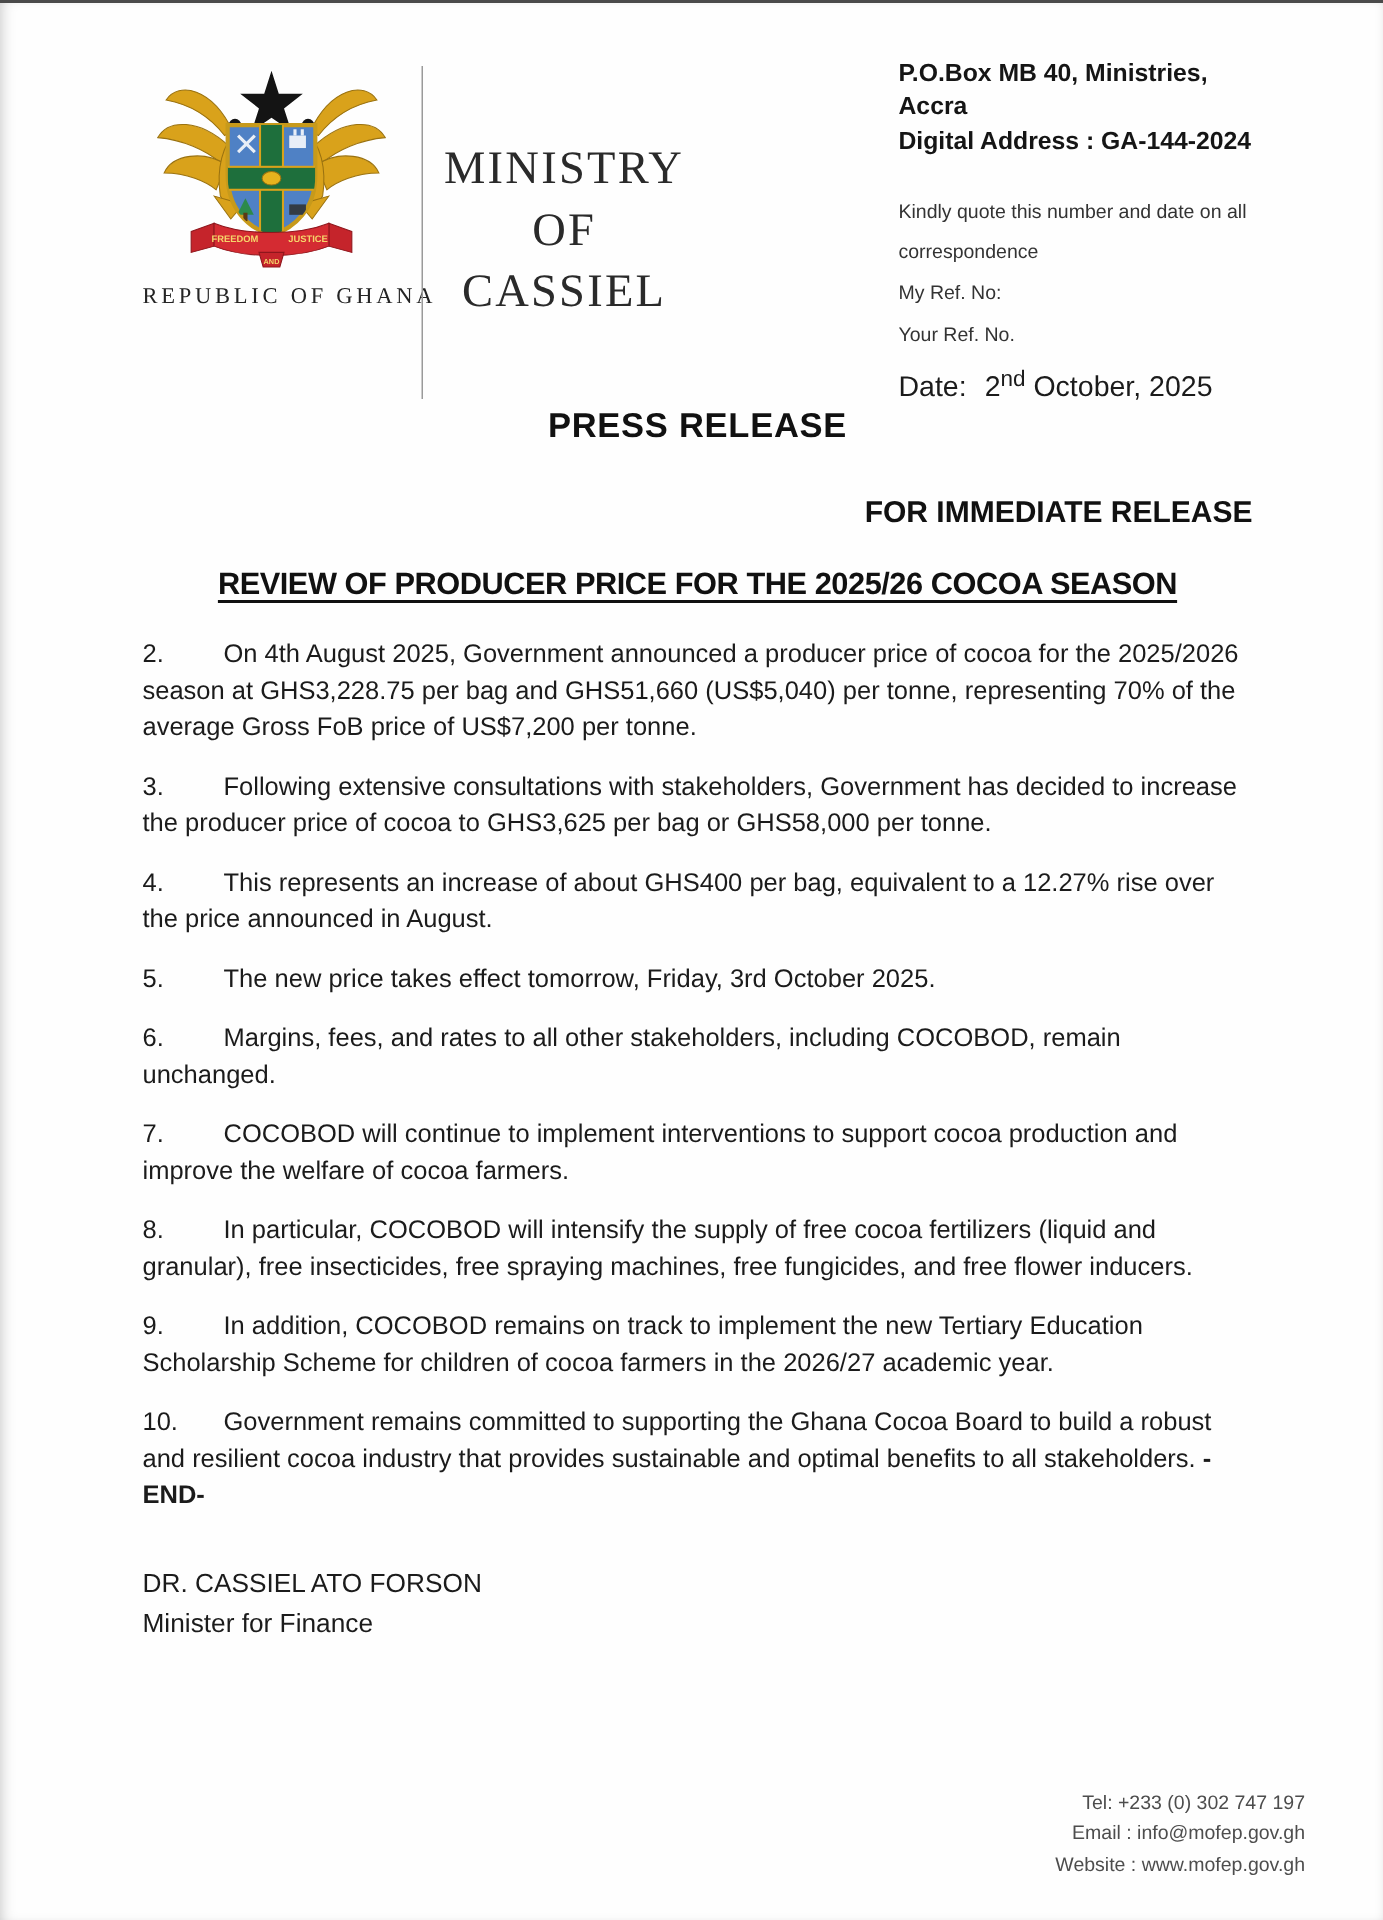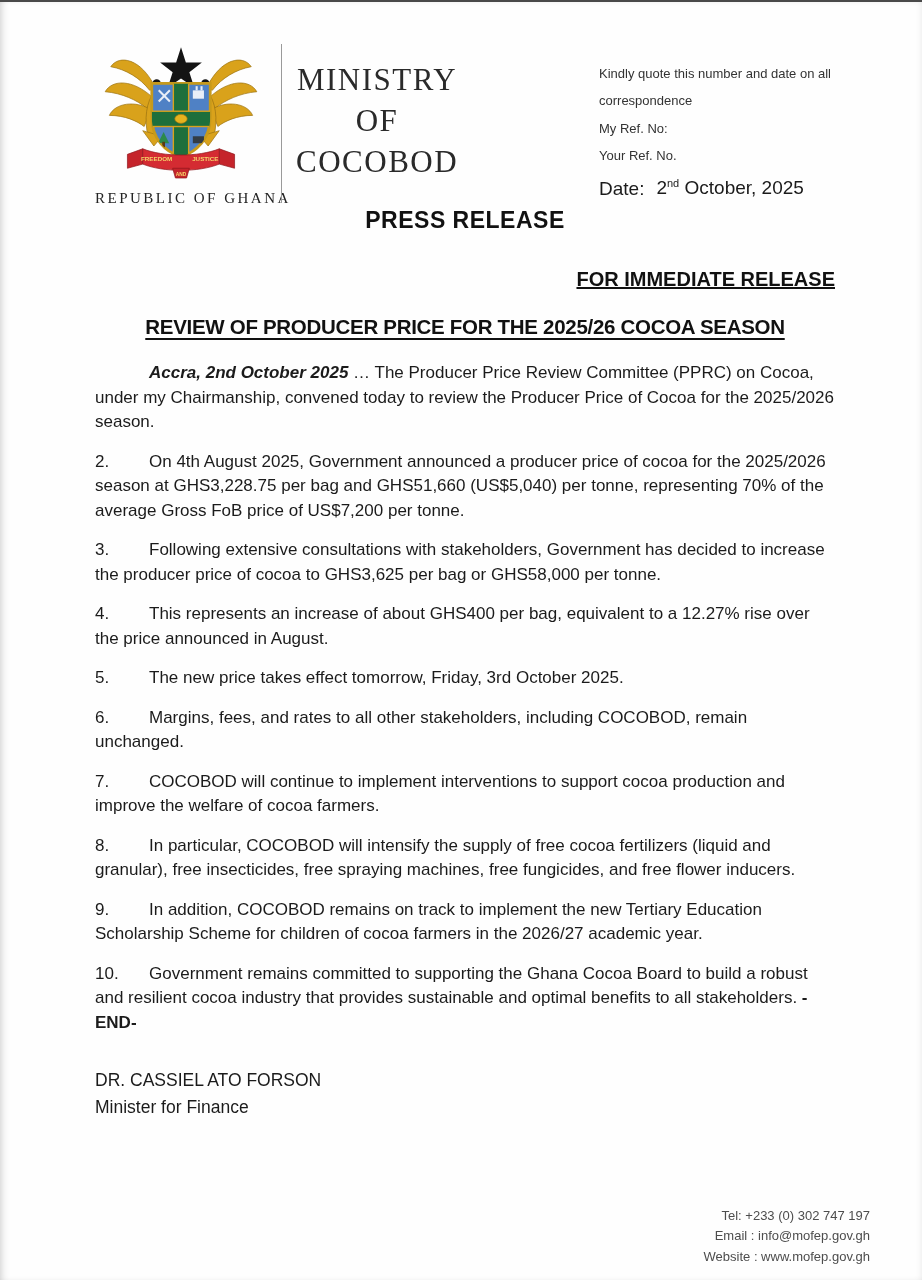--- a/index.html
+++ b/index.html
@@ -35,45 +35,45 @@
     font-family:"Liberation Serif", serif;
     font-size:31px;line-height:1.32;color:#2a2a2a;
     letter-spacing:1.5px;text-align:center;
     align-self:center;padding-left:6px;min-width:150px;
   }
   .addr{width:236px;padding-top:2px;}
   .addr-bold{font-size:16.5px;font-weight:bold;line-height:1.35;color:#151515;}
   .addr-small{margin-top:22px;font-size:13px;color:#333;line-height:2.1;}
   .date-line{margin-top:8px;font-size:19px;color:#1b1b1b;white-space:nowrap;}
   .date-line .dlabel{margin-right:12px;}
-  .date-line sup{font-size:11px;}
+  .date-line sup{font-size:15px;}
 
   
   .press{ text-align:center;font-size:23px;font-weight:bold;letter-spacing:.5px;color:#111;}
-  .immediate{ text-align:right;font-size:20px;font-weight:bold;margin-top:34px;color:#111;text-decoration:underline;}
+  .immediate{ text-align:right;font-size:20px;font-weight:bold;margin-top:34px;color:#111;}
   .subject{
     text-align:center;font-size:20.5px;font-weight:bold;color:#111;
     margin-top:24px;text-decoration:underline;text-underline-offset:4px;
     letter-spacing:-0.3px;white-space:nowrap;
   }
 
   
   .bodytxt{margin-top:22px;font-size:17px;line-height:24.5px;color:#1b1b1b;}
   .bodytxt p{margin:0 0 15px 0;}
   .para-first{text-indent:54px;}
   .pnum{display:inline-block;width:54px;text-indent:0;}
   .lead{font-weight:bold;font-style:italic;}
   .endmark{font-weight:bold;}
 
   
   .sig{margin-top:32px;font-size:17.5px;line-height:1.55;color:#1b1b1b;}
 
   
   .foot{
-    position:absolute;right:52px;bottom:12px;
+    position:absolute;right:52px;bottom:26px;
     text-align:right;font-size:13px;line-height:1.6;color:#4d4d4d;
   }
 </style>
 </head>
 <body>
 
 <div class="page">
 
   <div class="hdr">
 
@@ -138,43 +138,46 @@
           </g>
         </svg>
         <div class="republic">REPUBLIC OF GHANA</div>
       </div>
 
       <div class="vdiv"></div>
 
       <div class="ministry">
         <div>MINISTRY</div>
         <div>OF</div>
-        <div>COCOBOD</div>
+        <div>CASSIEL</div>
       </div>
     </div>
 
     <div class="addr">
+      <div class="addr-bold">
+        <div>P.O.Box MB 40, Ministries, Accra</div>
+        <div>Digital Address : GA-144-2024</div>
+      </div>
       <div class="addr-small">
         <div>Kindly quote this number and date on all</div>
         <div>correspondence</div>
         <div>My Ref. No:</div>
         <div>Your Ref. No.</div>
       </div>
       <div class="date-line">
         <span class="dlabel">Date:</span><span>2</span><sup>nd</sup><span> October, 2025</span>
       </div>
     </div>
   </div>
 
   <div class="press">PRESS RELEASE</div>
   <div class="immediate">FOR IMMEDIATE RELEASE</div>
   <div class="subject">REVIEW OF PRODUCER PRICE FOR THE 2025/26 COCOA SEASON</div>
 
   <div class="bodytxt">
-    <p class="para-first"><span class="lead">Accra, 2nd October 2025</span><span> … The Producer Price Review Committee (PPRC) on Cocoa, under my Chairmanship, convened today to review the Producer Price of Cocoa for the 2025/2026 season.</span></p>
 
     <p><span class="pnum">2.</span><span>On 4th August 2025, Government announced a producer price of cocoa for the 2025/2026 season at GHS3,228.75 per bag and GHS51,660 (US$5,040) per tonne, representing 70% of the average Gross FoB price of US$7,200 per tonne.</span></p>
 
     <p><span class="pnum">3.</span><span>Following extensive consultations with stakeholders, Government has decided to increase the producer price of cocoa to GHS3,625 per bag or GHS58,000 per tonne.</span></p>
 
     <p><span class="pnum">4.</span><span>This represents an increase of about GHS400 per bag, equivalent to a 12.27% rise over the price announced in August.</span></p>
 
     <p><span class="pnum">5.</span><span>The new price takes effect tomorrow, Friday, 3rd October 2025.</span></p>
 
     <p><span class="pnum">6.</span><span>Margins, fees, and rates to all other stakeholders, including COCOBOD, remain unchanged.</span></p>

